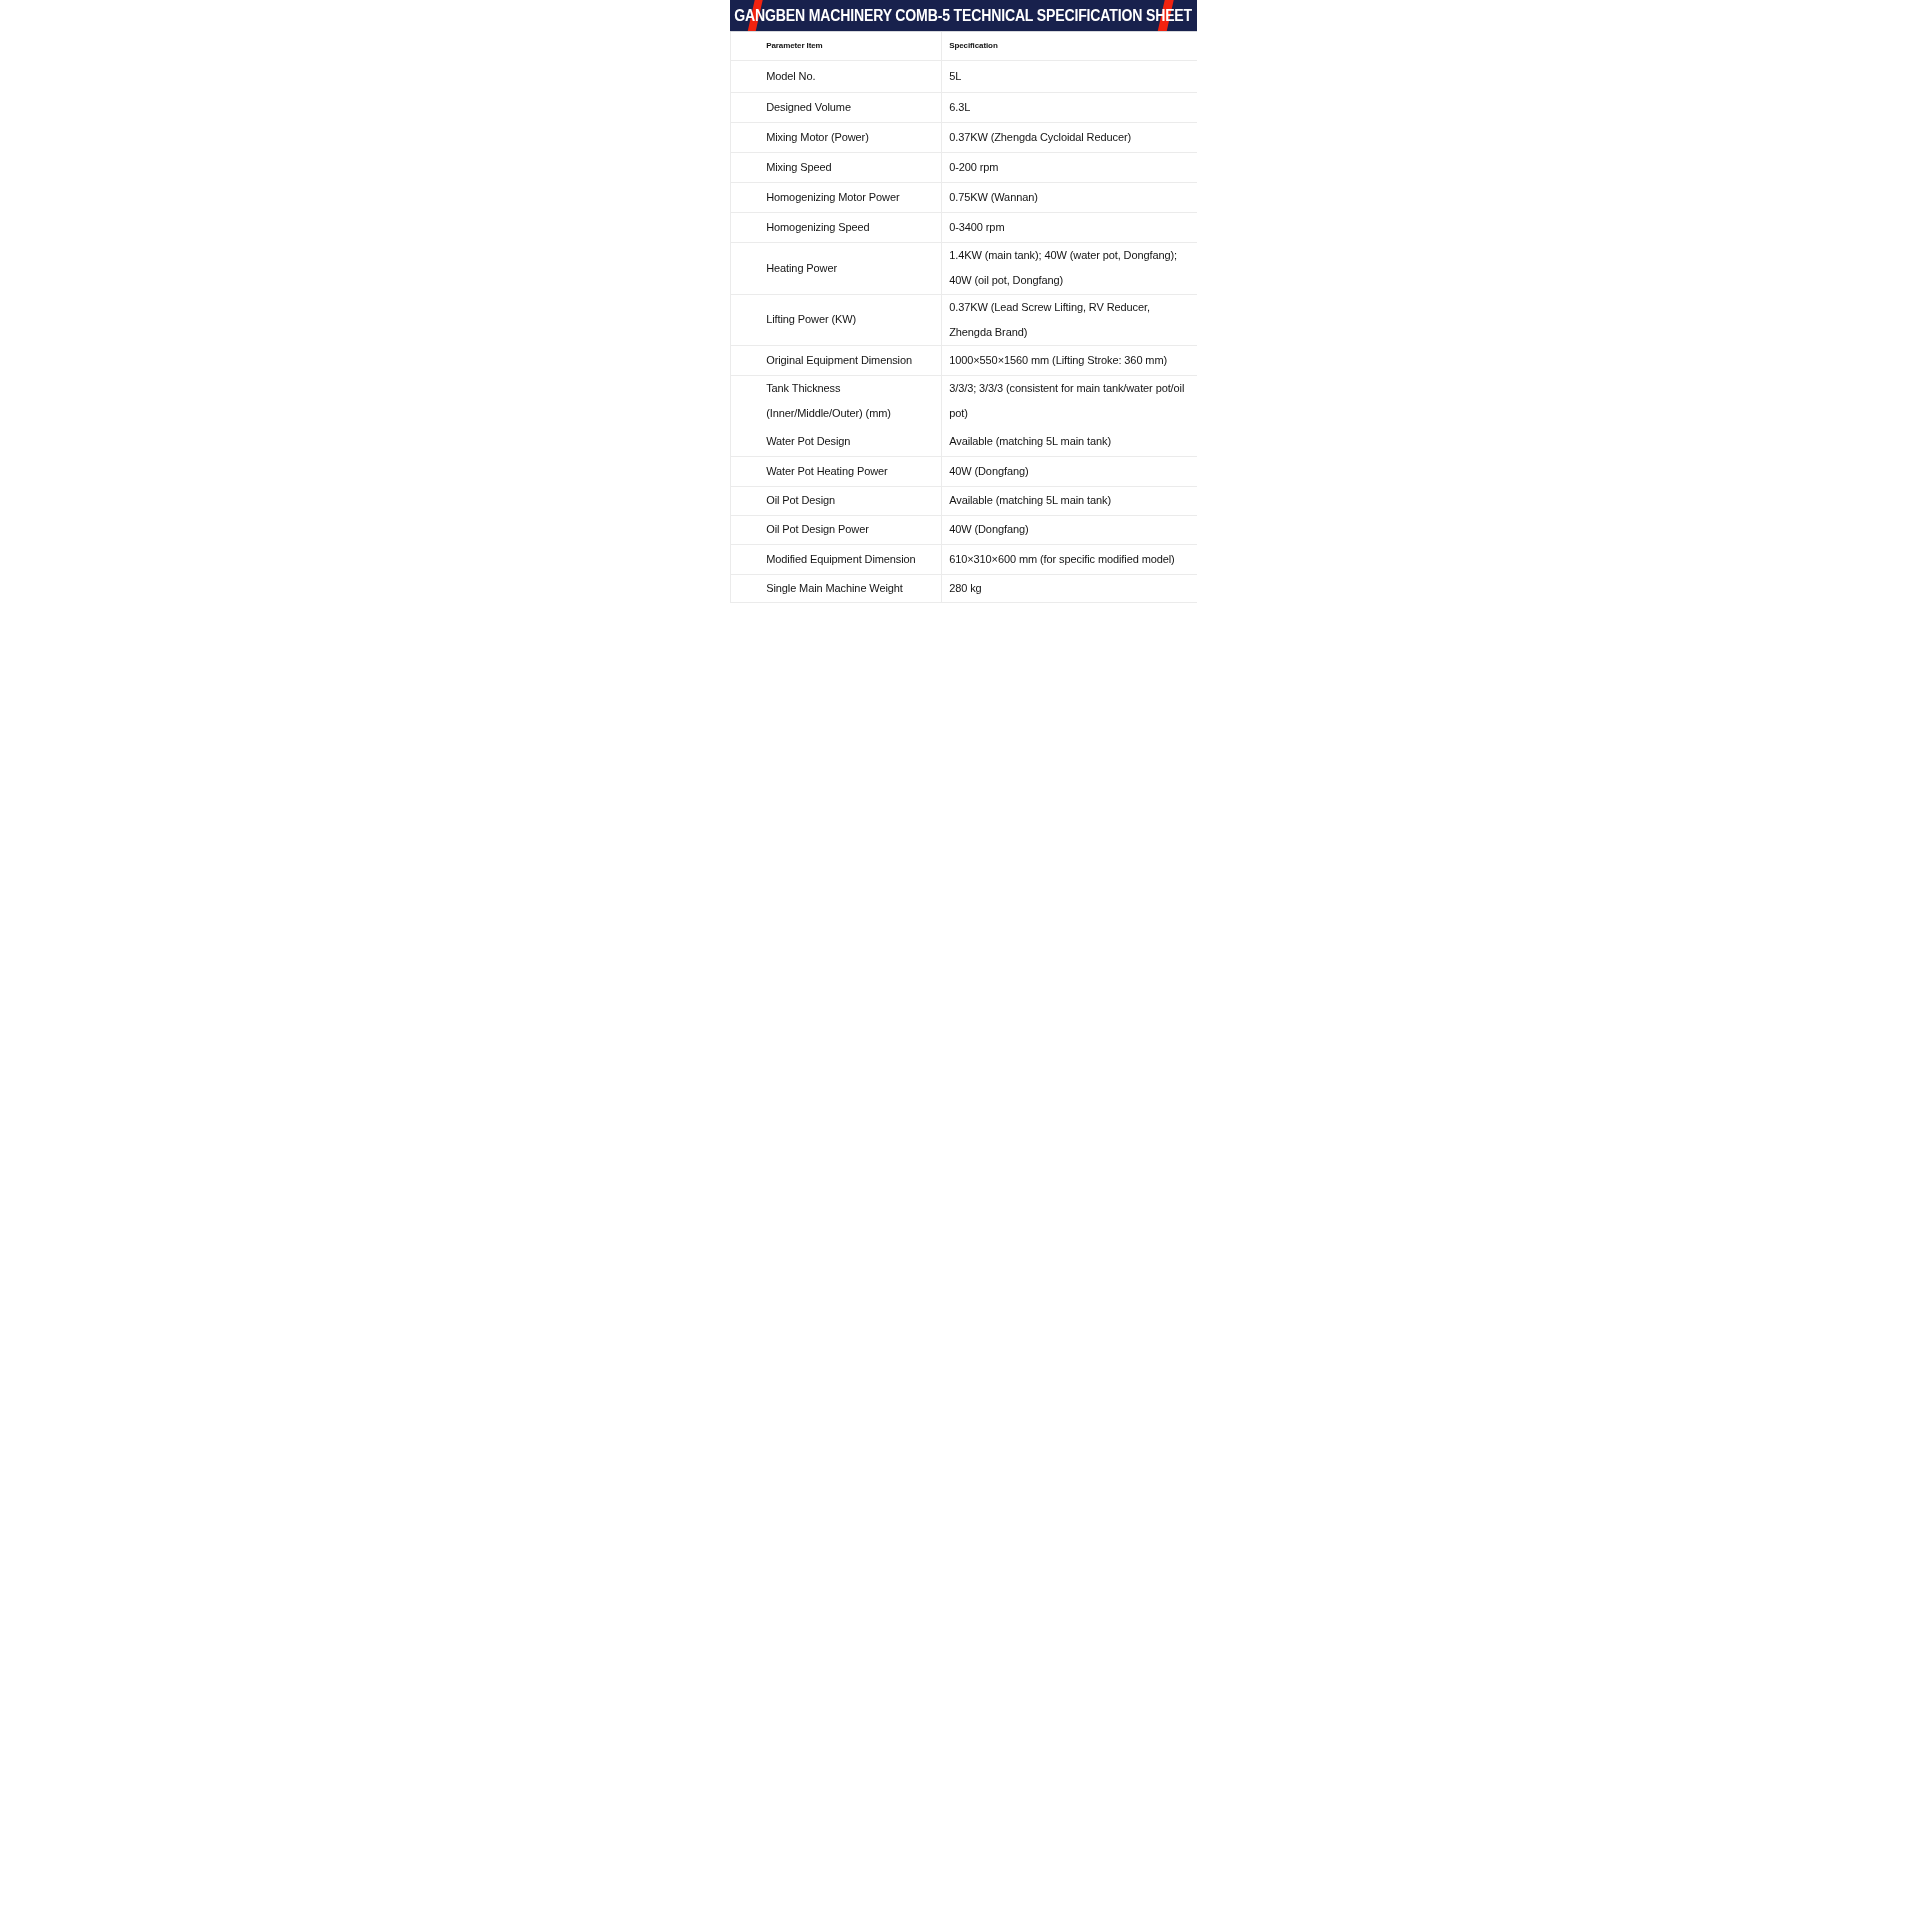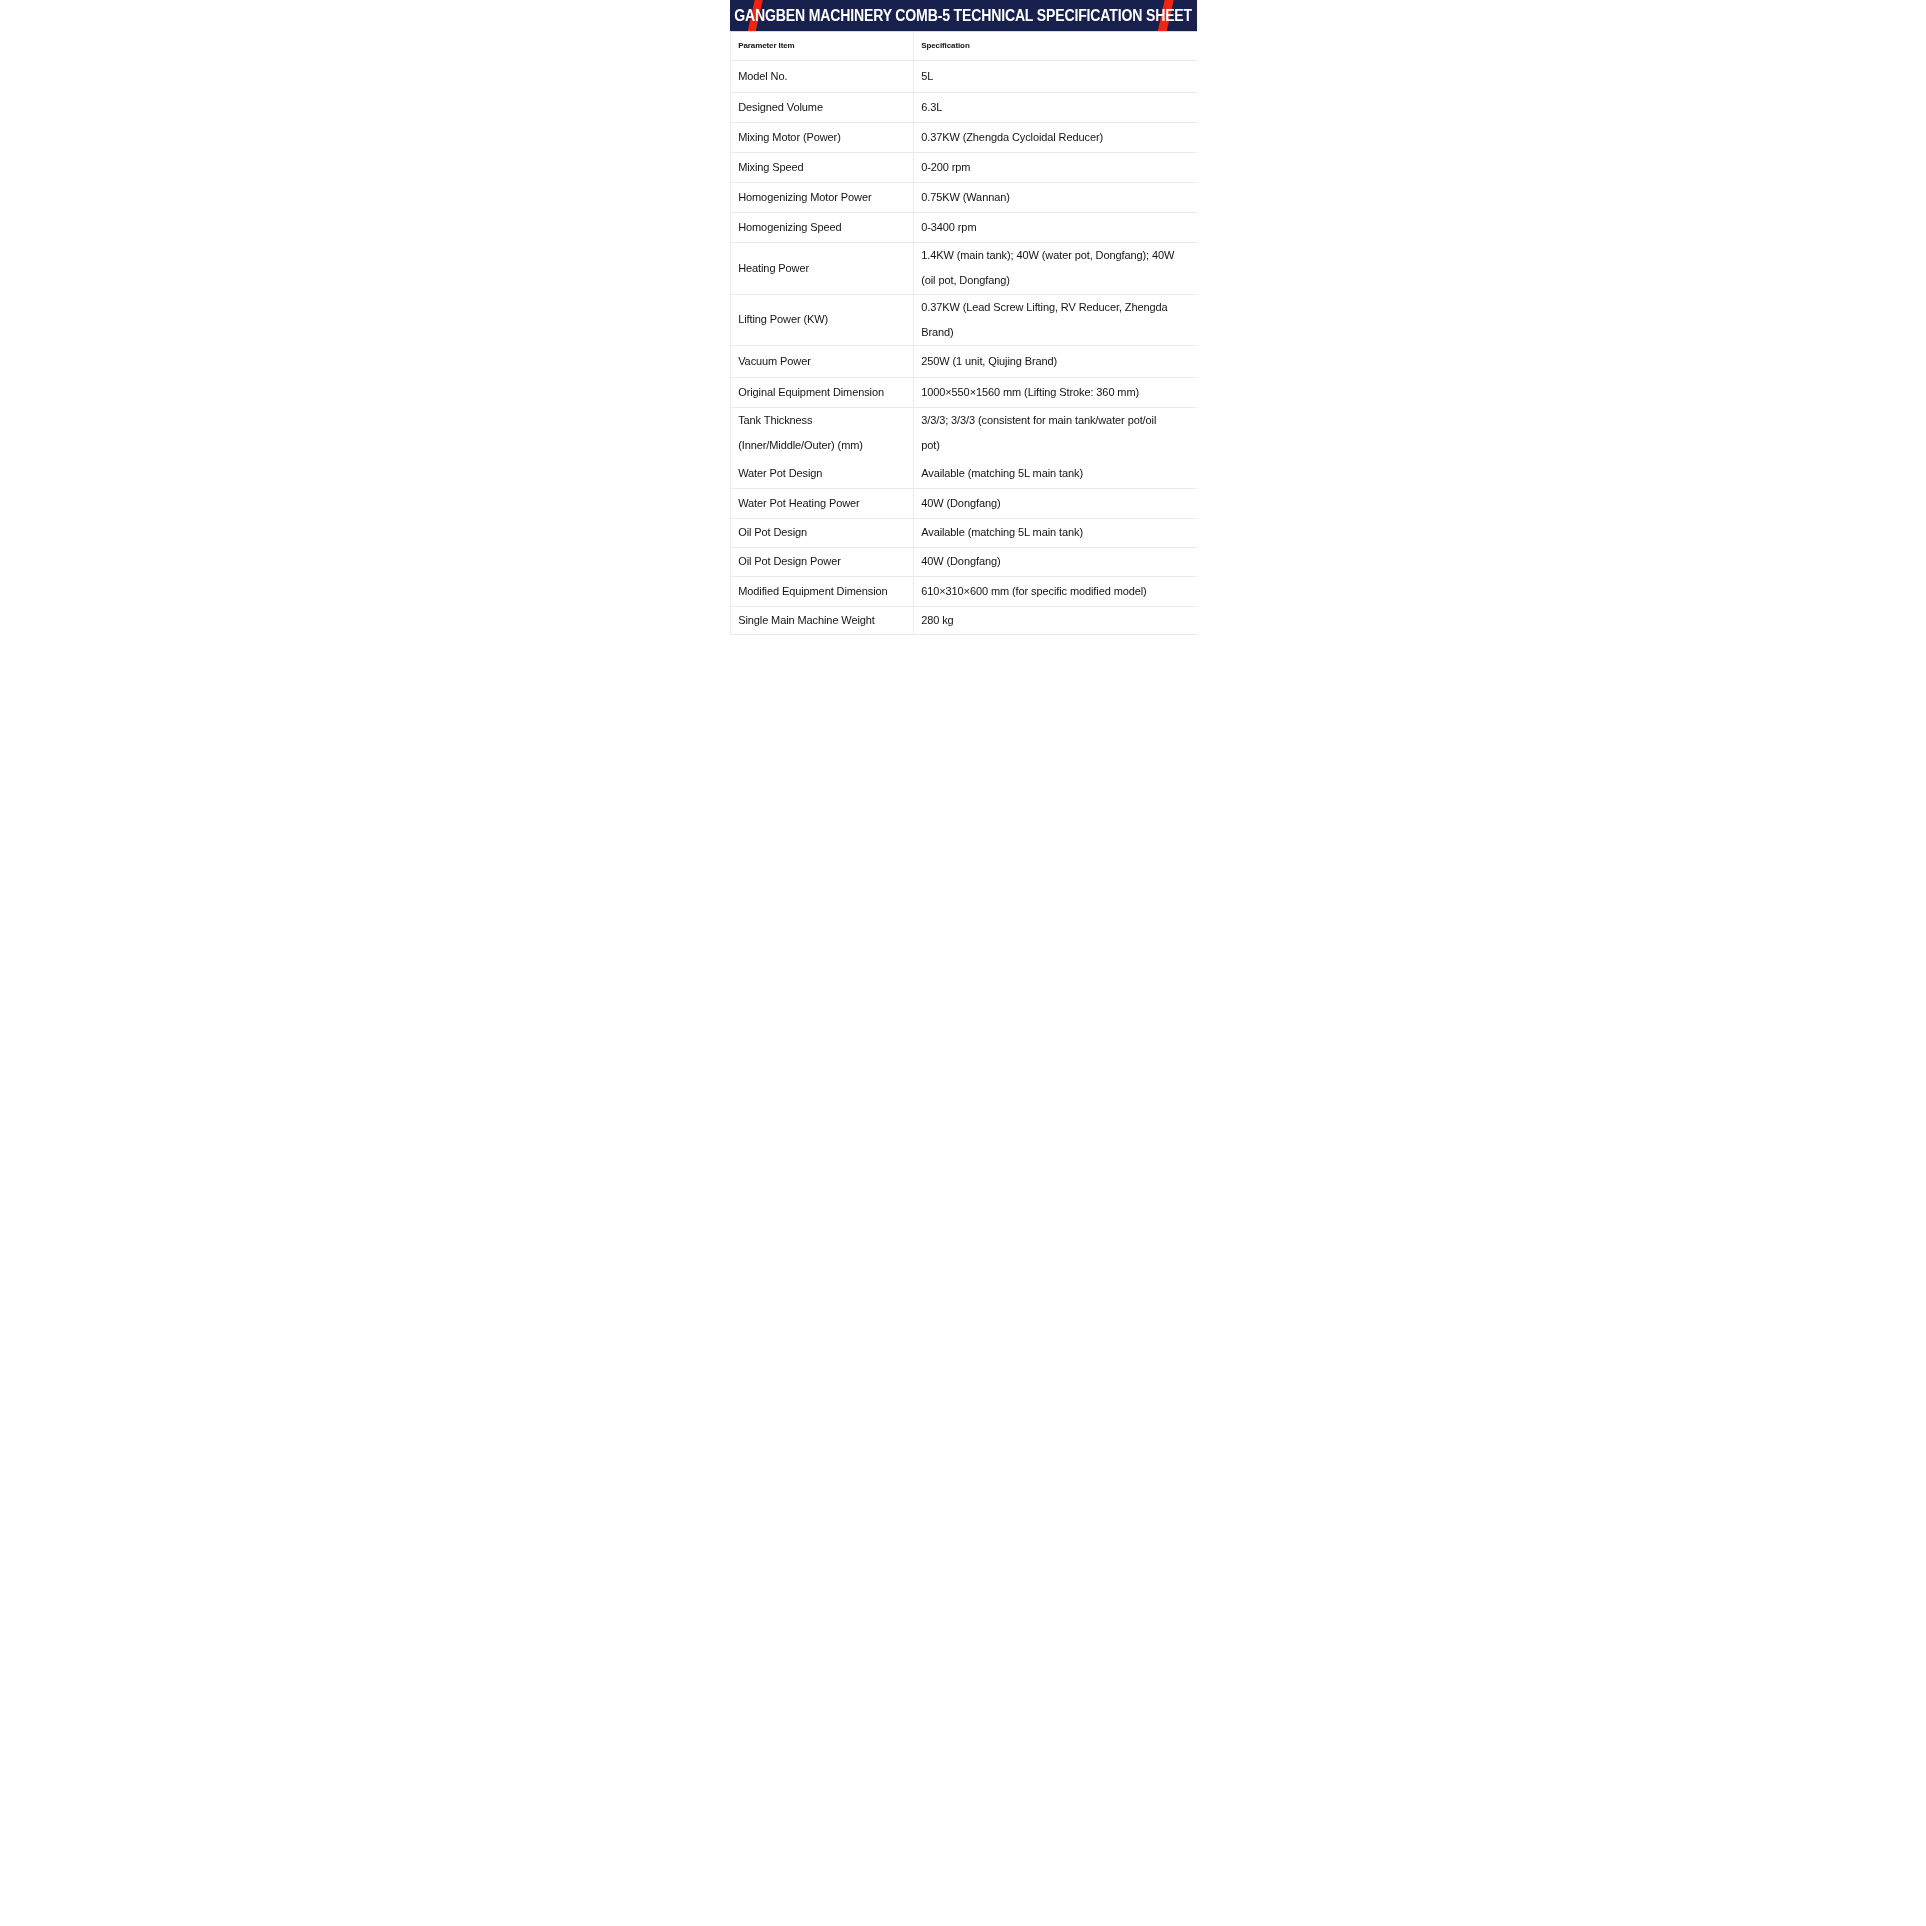--- a/index.html
+++ b/index.html
@@ -40,20 +40,21 @@
     background:#ffffff;
   }
   .row.no-divider{border-bottom:none;}
   .cell{
     display:flex;align-items:center;box-sizing:border-box;
     font-size:11px;letter-spacing:-0.1px;line-height:2.3;
   }
   .cell-param{
     width:183px;flex:0 0 183px;padding-left:7.7px;padding-right:6px;
     border-right:0.8px solid var(--divider-gray,#ebebeb);
+    margin-left:28px;
   }
   .cell-param .txt{max-width:162px;}
   .cell-spec{flex:1 1 auto;padding-left:7.7px;padding-right:5.4px;}
   .cell-spec .txt{max-width:254px;}
   .header-row .cell{font-weight:700;font-size:8px;}
 </style>
 </head>
 <body>
 
 <div class="page">
@@ -140,28 +141,20 @@
 
     <div class="row" style="--h:30px">
       <div class="cell cell-param">
           <span class="txt">Lifting Power (KW)</span>
         </div>
       <div class="cell cell-spec">
           <span class="txt">0.37KW (Lead Screw Lifting, RV Reducer, Zhengda Brand)</span>
         </div>
     </div>
 
-    <div class="row" style="--h:32px">
-      <div class="cell cell-param">
-          <span class="txt">Vacuum Power</span>
-        </div>
-      <div class="cell cell-spec">
-          <span class="txt">250W (1 unit, Qiujing Brand)</span>
-        </div>
-    </div>
 
     <div class="row" style="--h:30px">
       <div class="cell cell-param">
           <span class="txt">Original Equipment Dimension</span>
         </div>
       <div class="cell cell-spec">
           <span class="txt">1000×550×1560 mm (Lifting Stroke: 360 mm)</span>
         </div>
     </div>
 

